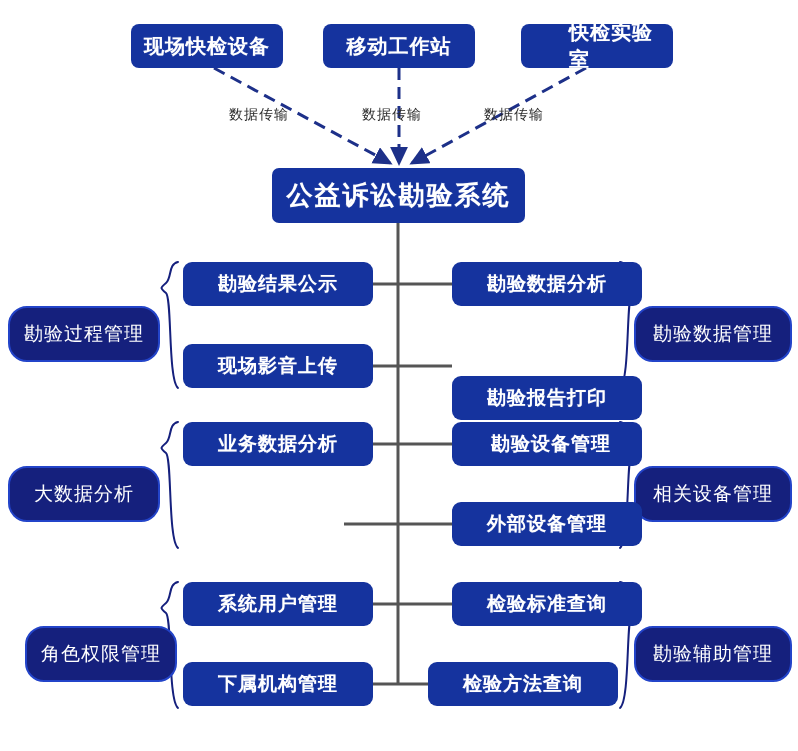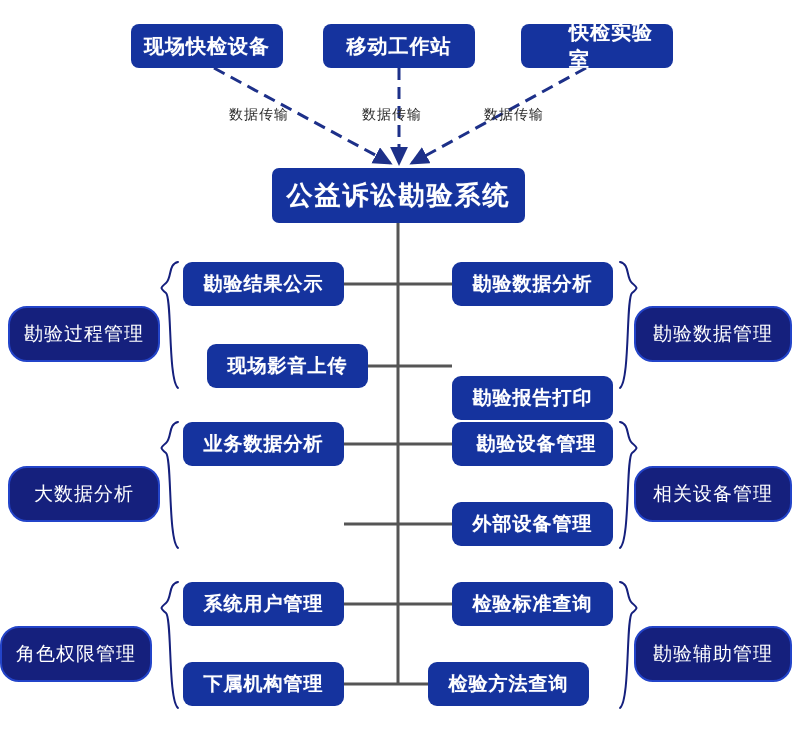--- a/index.html
+++ b/index.html
@@ -24,21 +24,21 @@
     letter-spacing:1px;
     box-sizing:border-box;
     text-shadow:0 0 1px rgba(255,255,255,.35);
   }
   .src-node{
     width:152px;height:44px;
     font-size:20px;
     border-radius:8px;
   }
   .leaf-node{
-    width:161px;height:44px;
+    width:190px;height:44px;
     font-size:19px;
   }
   .center-node{
     left:272px;top:168px;
     width:253px;height:55px;
     font-size:26px;
     border-radius:7px;
     letter-spacing:2px;
   }
 
@@ -115,28 +115,28 @@
   <div class="node src-node" style="left:521px;top:24px;padding-left:48px;">快检实验室</div>
 
   <div class="edge-label" style="left:229px;top:106px;">数据传输</div>
   <div class="edge-label" style="left:362px;top:106px;">数据传输</div>
   <div class="edge-label" style="left:484px;top:106px;">数据传输</div>
 
   <div class="node center-node">公益诉讼勘验系统</div>
 
   <div class="pill w-left" style="left:8px;top:306px;">勘验过程管理</div>
   <div class="pill w-left" style="left:8px;top:466px;">大数据分析</div>
-  <div class="pill w-left" style="left:0;top:626px;font-family:Liberation Serif, serif;">角色权限管理</div>
+  <div class="pill w-left" style="left:25px;top:626px;font-family:Liberation Serif, serif;">角色权限管理</div>
 
   <div class="pill w-right" style="left:634px;top:306px;">勘验数据管理</div>
   <div class="pill w-right" style="left:634px;top:466px;">相关设备管理</div>
   <div class="pill w-right" style="left:634px;top:626px;">勘验辅助管理</div>
 
   <div class="node leaf-node" style="left:183px;top:262px;">勘验结果公示</div>
-  <div class="node leaf-node" style="left:183px;top:344px;margin-left:24px;">现场影音上传</div>
+  <div class="node leaf-node" style="left:183px;top:344px;">现场影音上传</div>
 
   <div class="node leaf-node" style="left:183px;top:422px;">业务数据分析</div>
 
   <div class="node leaf-node" style="left:183px;top:582px;">系统用户管理</div>
   <div class="node leaf-node" style="left:183px;top:662px;">下属机构管理</div>
 
   <div class="node leaf-node" style="left:452px;top:262px;">勘验数据分析</div>
   <div class="node leaf-node" style="left:452px;top:344px;margin-top:32px;">勘验报告打印</div>
 
   <div class="node leaf-node" style="left:452px;top:422px;padding-left:8px;">勘验设备管理</div>

